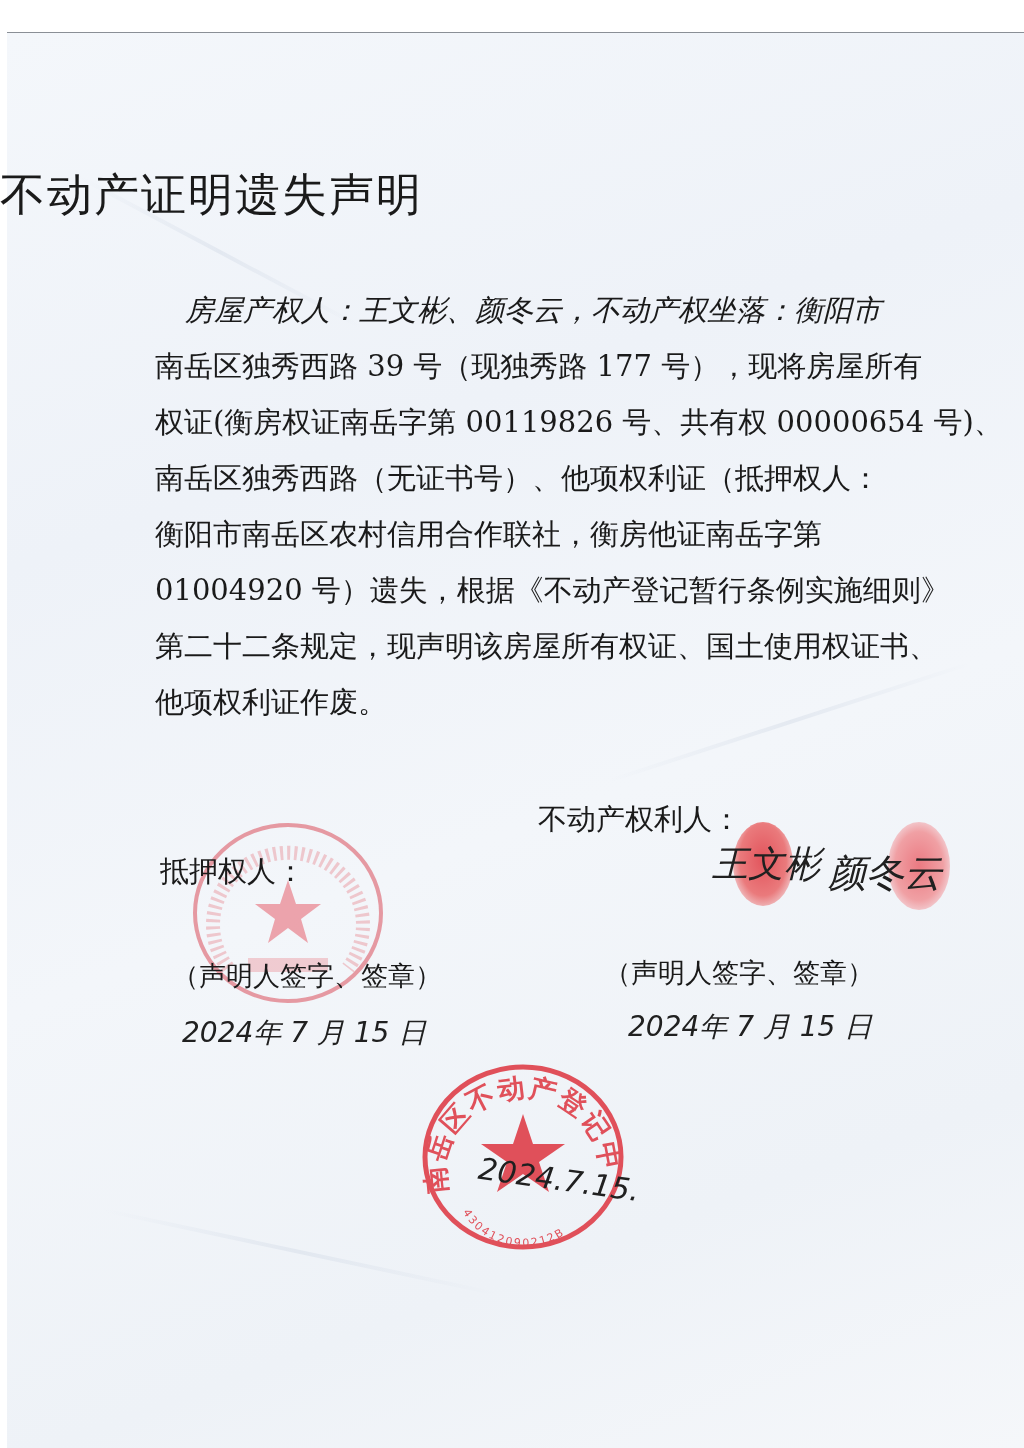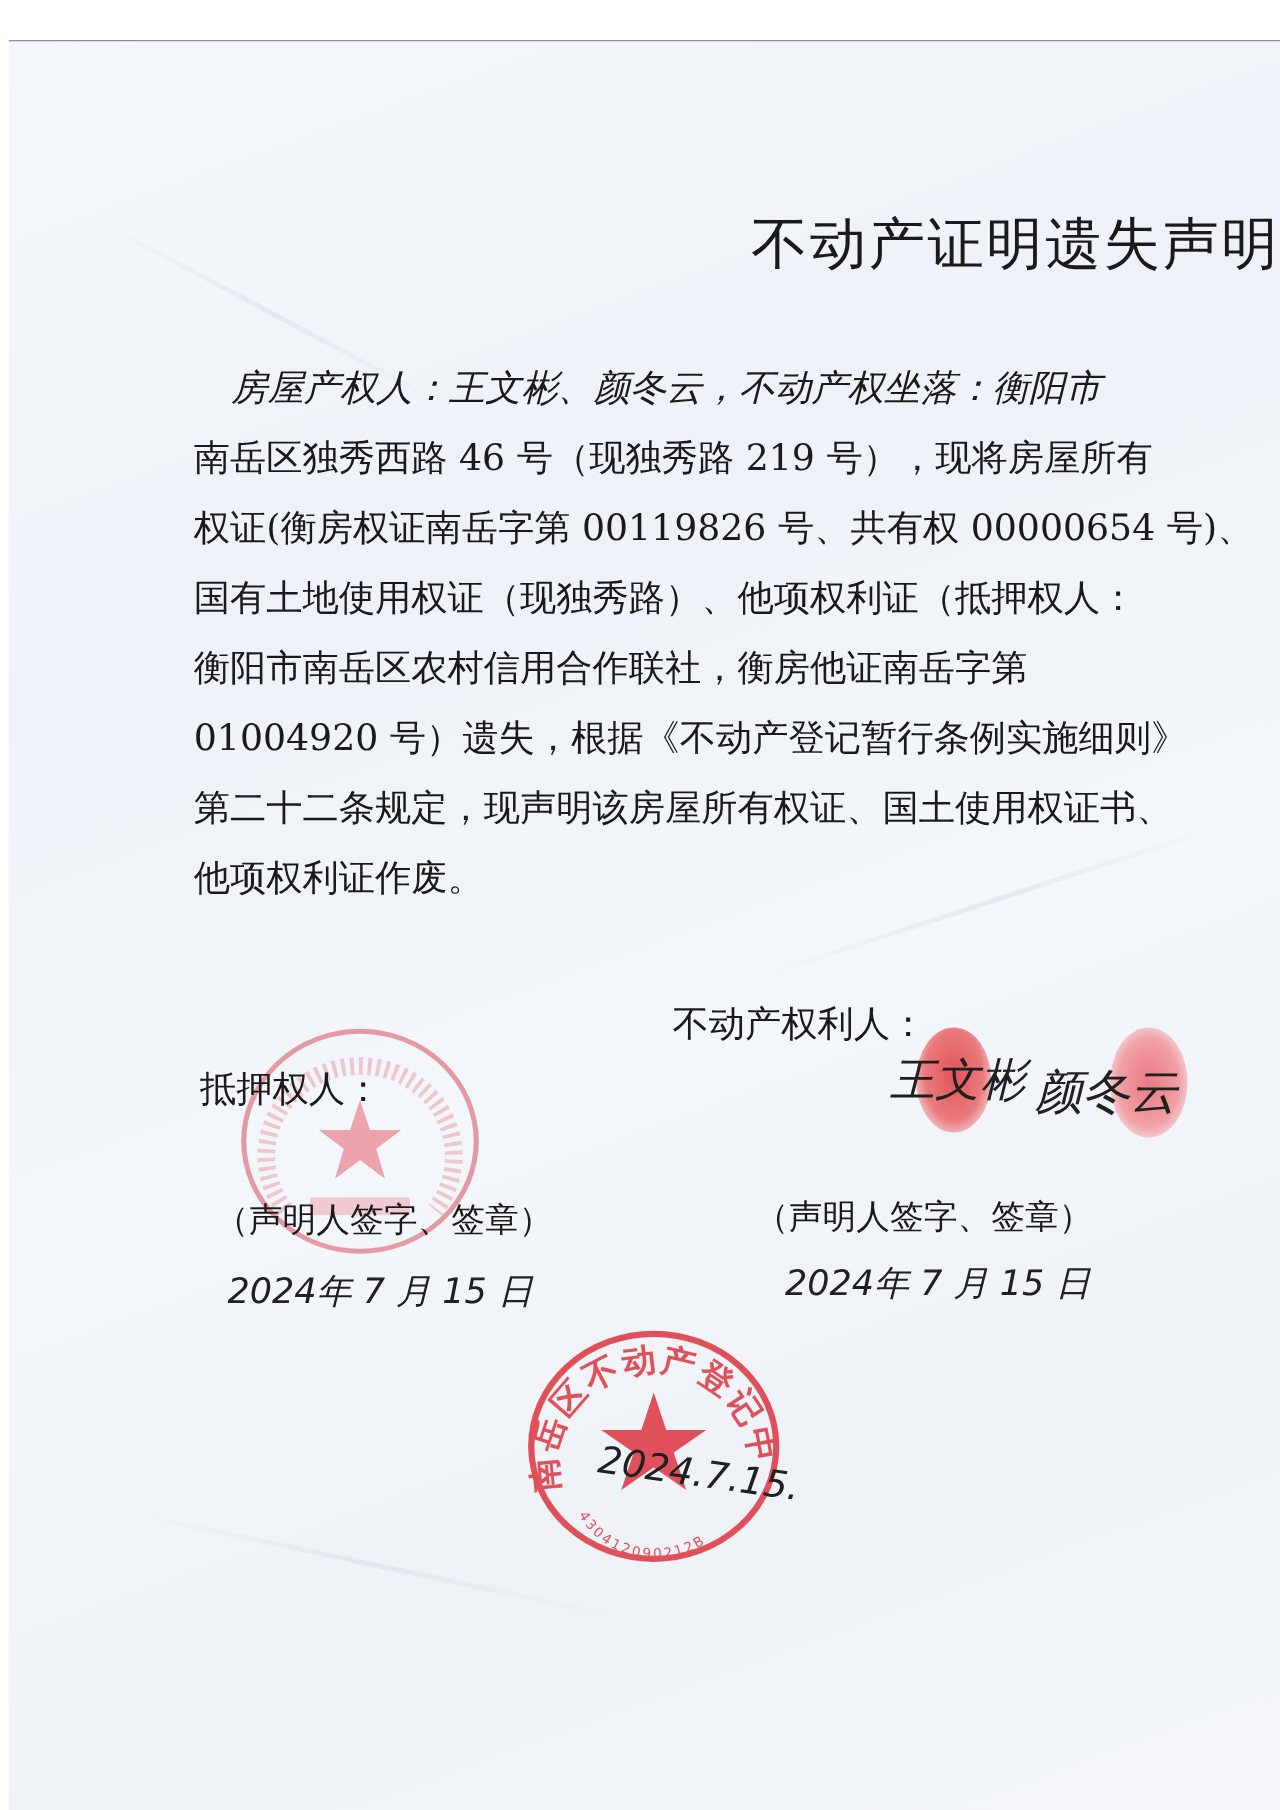--- a/index.html
+++ b/index.html
@@ -12,21 +12,21 @@
   .paper {
     position: absolute; left: 7px; top: 32px; width: 1017px; height: 1416px;
     background: linear-gradient(160deg, #f4f7fb 0%, #eef2f8 30%, #f3f6fa 55%, #eef2f7 80%, #f5f7fa 100%);
     border-top: 1px solid #8a8f96;
   }
   .crease {
     position: absolute; pointer-events: none;
     background: linear-gradient(90deg, rgba(255,255,255,0) 0%, rgba(210,218,230,0.45) 50%, rgba(255,255,255,0) 100%);
   }
   .title {
-    position: absolute; left: 0; width: 1024px; top: 165px; text-align: right;
+    position: absolute; left: 0; width: 1024px; top: 165px; text-align: left;
     font-size: 45px; letter-spacing: 2px; font-weight: normal; color: #1a1a1a;
   }
   .body-text { position: absolute; left: 155px; top: 290px; width: 740px; }
   .line {
     position: absolute; left: 0; white-space: nowrap;
     font-size: 29px; line-height: 40px; color: #1a1a1a;
   }
   .label { position: absolute; white-space: nowrap; font-size: 29px; color: #1a1a1a; }
   .hand {
     position: absolute; white-space: nowrap; font-family: "DejaVu Sans", sans-serif;
@@ -40,23 +40,23 @@
 
 <div class="paper"></div>
 <div class="crease" style="left:60px;top:250px;width:320px;height:4px;transform:rotate(28deg);"></div>
 <div class="crease" style="left:600px;top:720px;width:380px;height:4px;transform:rotate(-18deg);"></div>
 <div class="crease" style="left:100px;top:1250px;width:400px;height:4px;transform:rotate(12deg);"></div>
 
 <div class="title">不动产证明遗失声明</div>
 
 <div class="body-text">
   <div class="line" style="top:0px;left:30px;font-style:italic;">房屋产权人：王文彬、颜冬云，不动产权坐落：衡阳市</div>
-  <div class="line" style="top:56px;">南岳区独秀西路 46 号（现独秀路 219 号），现将房屋所有</div>
+  <div class="line" style="top:56px;">南岳区独秀西路 39 号（现独秀路 177 号），现将房屋所有</div>
   <div class="line" style="top:112px;">权证(衡房权证南岳字第 00119826 号、共有权 00000654 号)、</div>
-  <div class="line" style="top:168px;">国有土地使用权证（现独秀路）、他项权利证（抵押权人：</div>
+  <div class="line" style="top:168px;">南岳区独秀西路（无证书号）、他项权利证（抵押权人：</div>
   <div class="line" style="top:224px;">衡阳市南岳区农村信用合作联社，衡房他证南岳字第</div>
   <div class="line" style="top:280px;">01004920 号）遗失，根据《不动产登记暂行条例实施细则》</div>
   <div class="line" style="top:336px;">第二十二条规定，现声明该房屋所有权证、国土使用权证书、</div>
   <div class="line" style="top:392px;">他项权利证作废。</div>
 </div>
 
 <svg class="stamp" style="left:188px;top:818px;" width="200" height="190" viewBox="0 0 200 190">
   <ellipse cx="100" cy="95" rx="93" ry="88" fill="none" stroke="#e07a84" stroke-width="4" opacity="0.75"></ellipse>
   <path d="M40 150 A75 72 0 1 1 160 150" fill="none" stroke="#e9a0a8" stroke-width="14" stroke-dasharray="3 4" opacity="0.55"></path>
   <polygon points="100,62 108,86 133,86 113,101 120,125 100,110 80,125 87,101 67,86 92,86" fill="#e8808a" opacity="0.7"></polygon>

